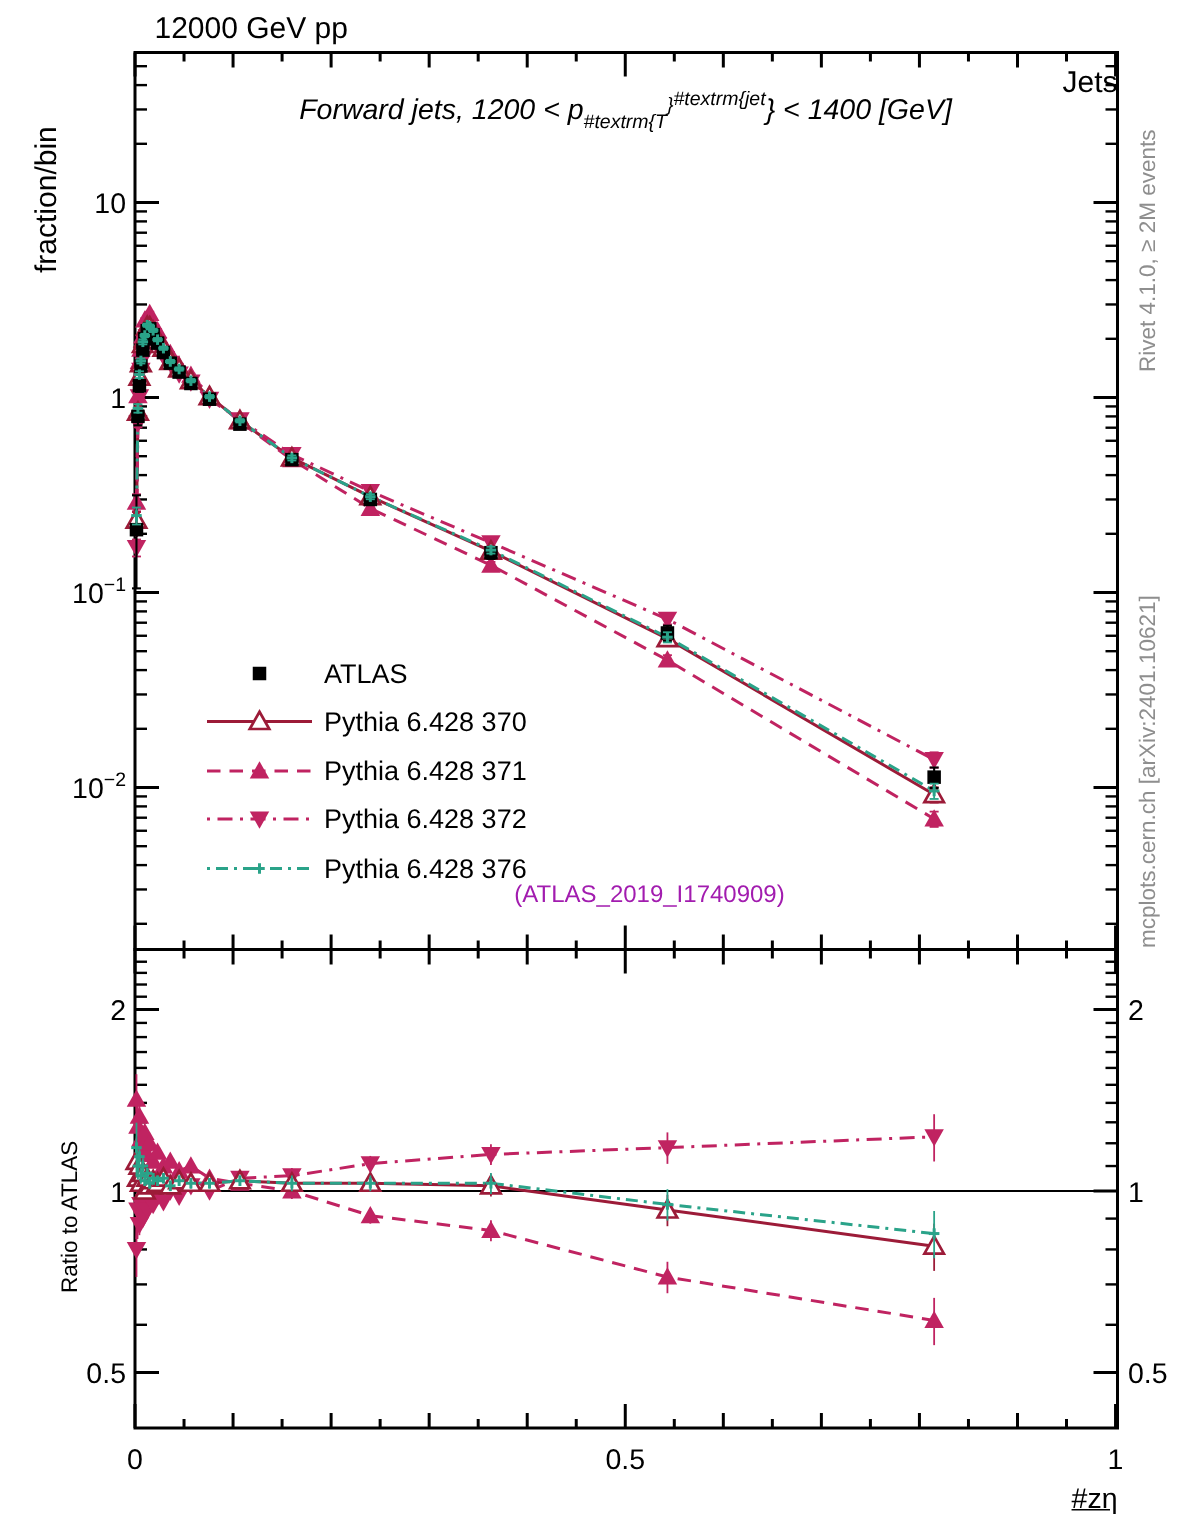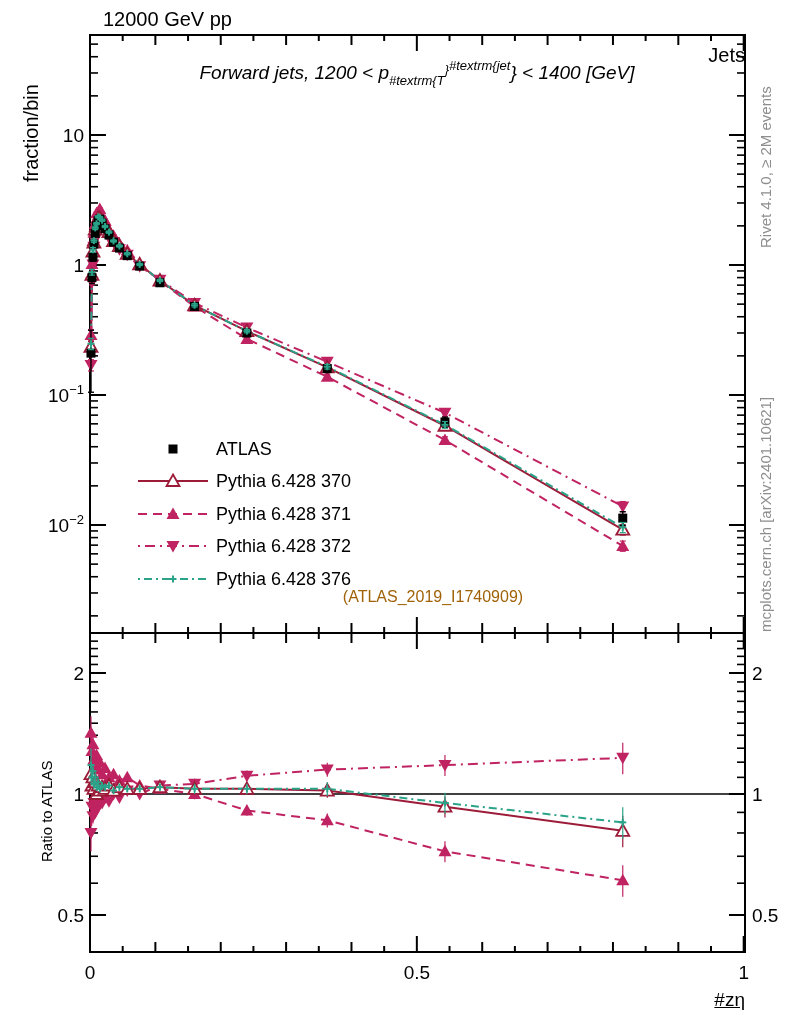--- a/index.html
+++ b/index.html
@@ -14,21 +14,21 @@
   .sub{vertical-align:-6px;}
   .sup1{vertical-align:5px;}
   .sup2{vertical-align:9px;}
   .vlab{position:absolute;transform-origin:0 0;transform:rotate(-90deg);white-space:nowrap;}
   .ylab-main{left:20px;top:182px;font-size:20px;}
   .ylab-ratio{left:38px;top:862px;font-size:15px;}
   .side{color:#8e8e8e;font-size:15px;}
   .rivet{left:757px;top:248px;}
   .mcplots{left:757px;top:632px;}
   .watermark{position:absolute;left:433px;top:588px;transform:translateX(-50%);
-             color:#a16207;font-size:16px;white-space:nowrap;}
+             color:#a21caf;font-size:16px;white-space:nowrap;}
   .xlab{position:absolute;right:41px;top:989px;font-size:19px;text-decoration:underline;}
 </style>
 </head>
 <body>
 
 <div id="page">
   <svg id="plot" width="786" height="1024" viewBox="0 0 786 1024">
       <g>
         <rect x="90" y="35" width="655" height="598" fill="none" stroke="#000" stroke-width="2"></rect>
         <rect x="90" y="633" width="655" height="319" fill="none" stroke="#000" stroke-width="2"></rect>

